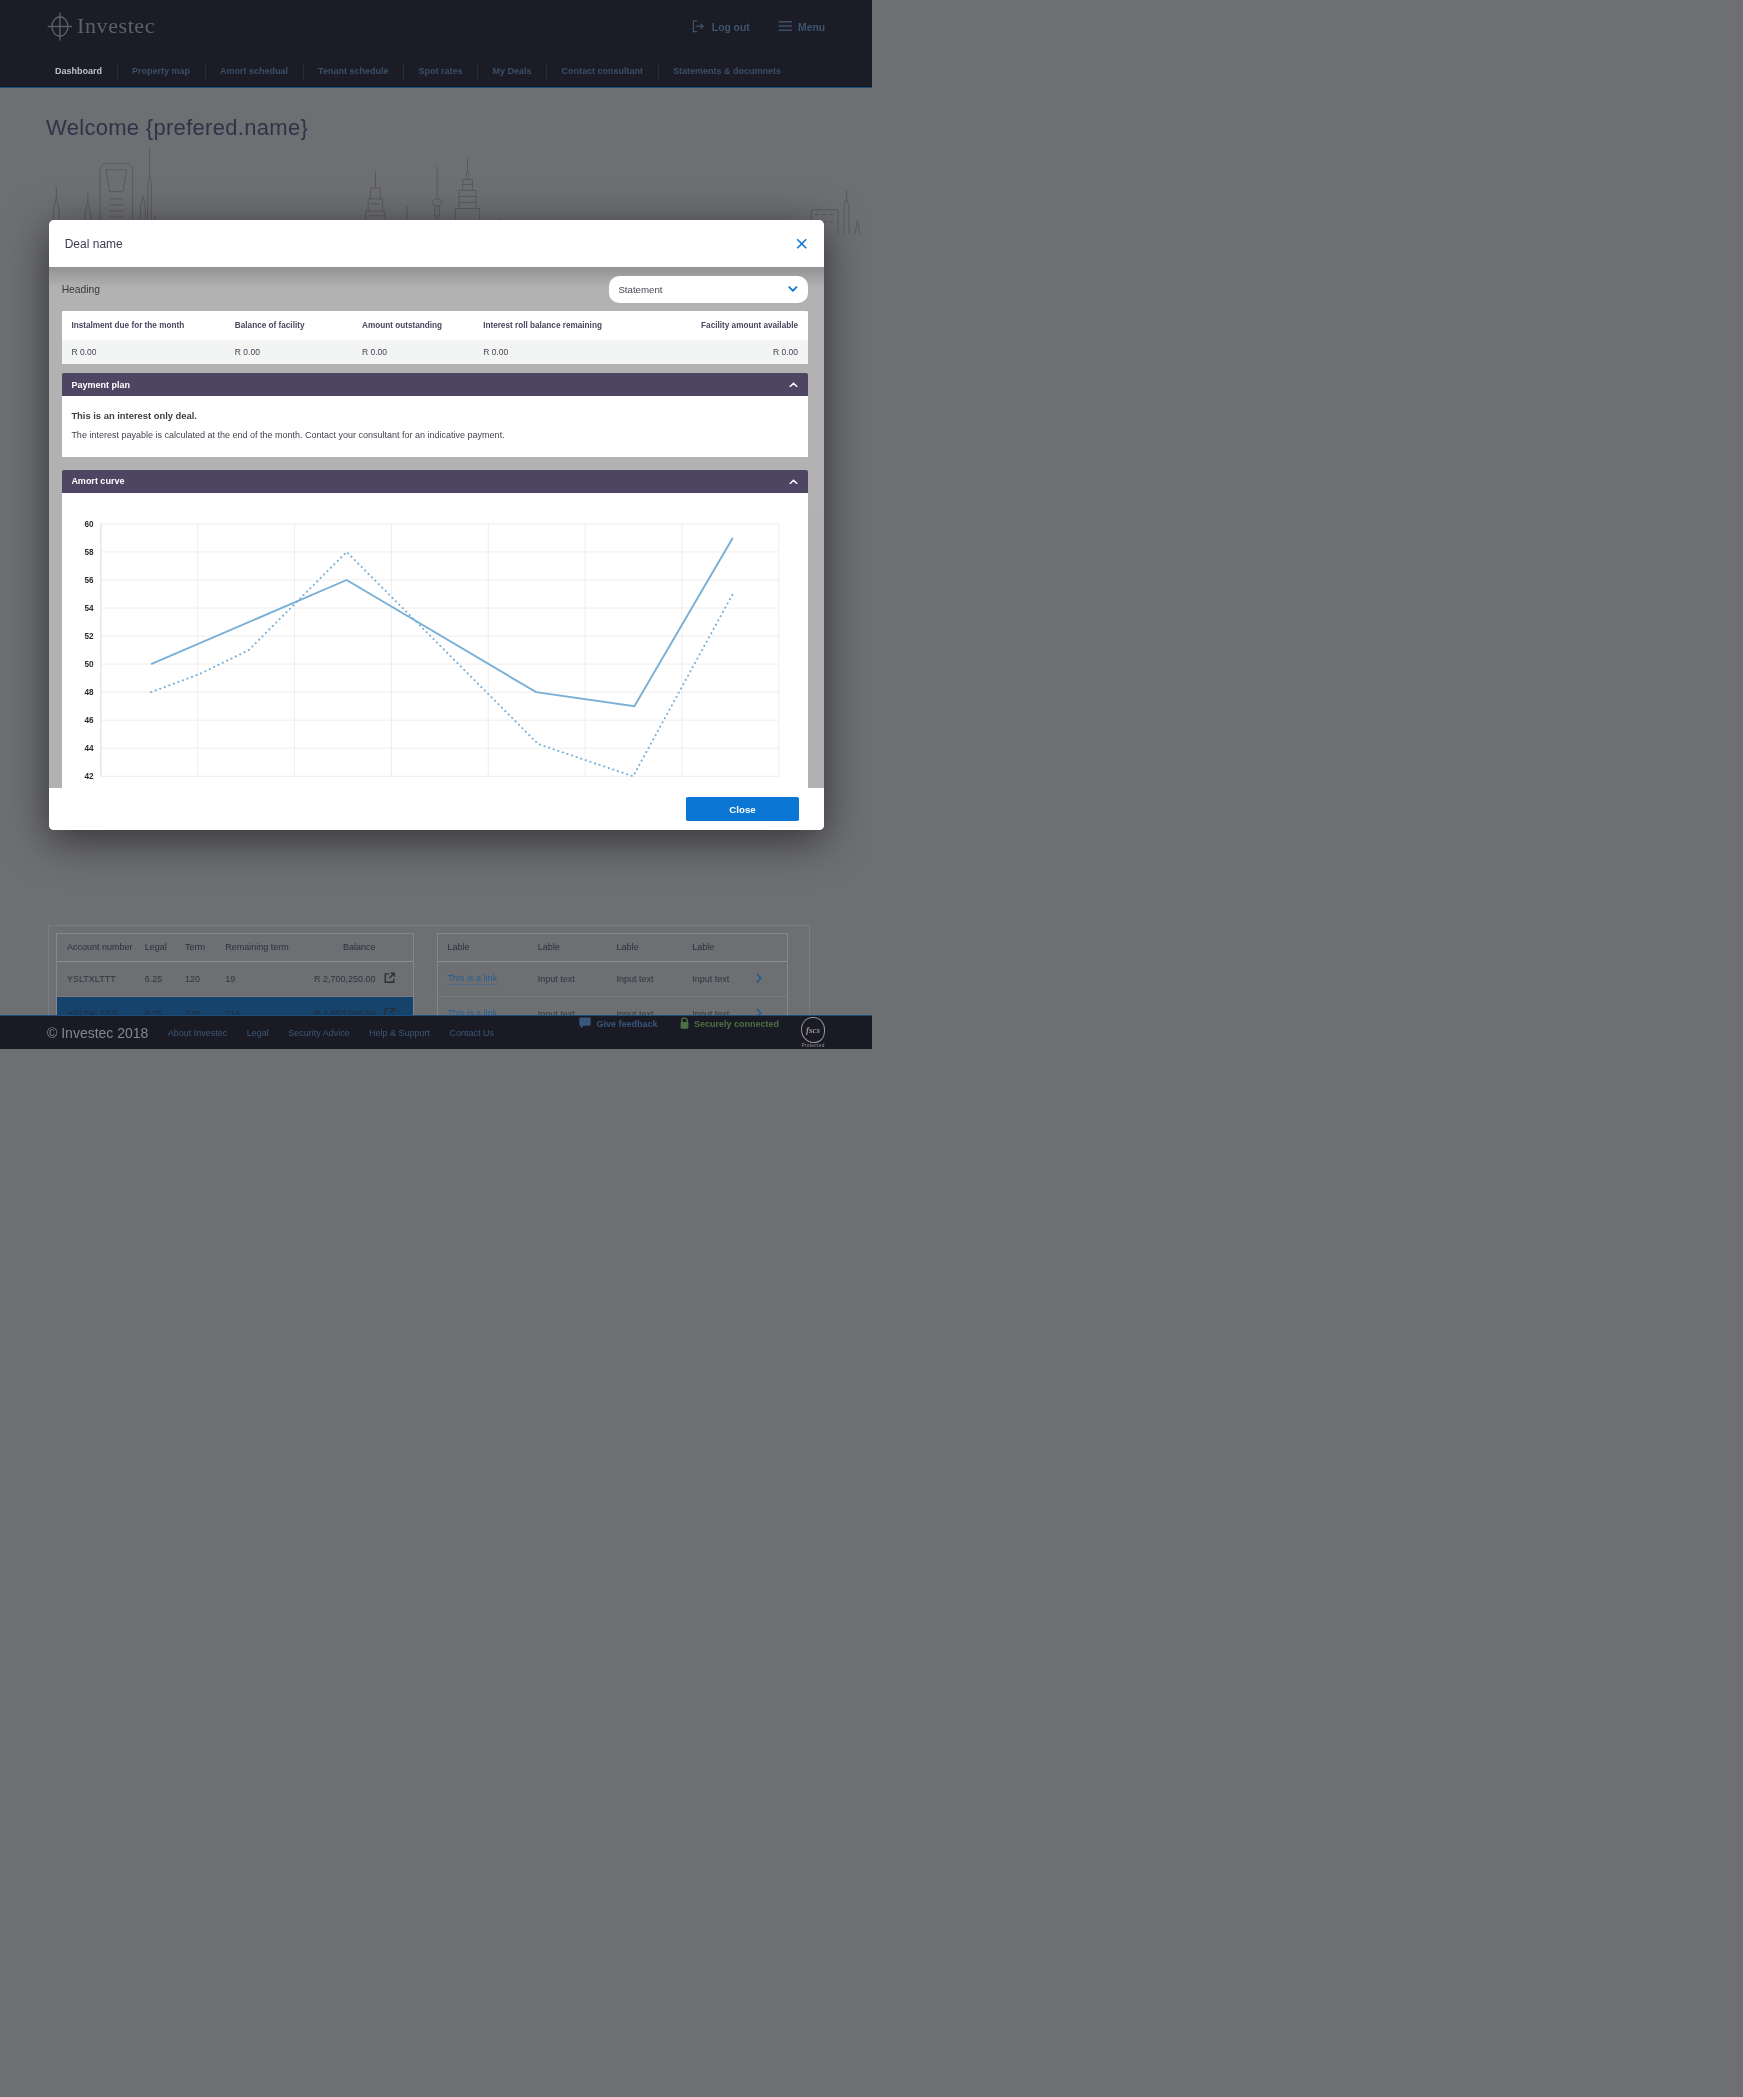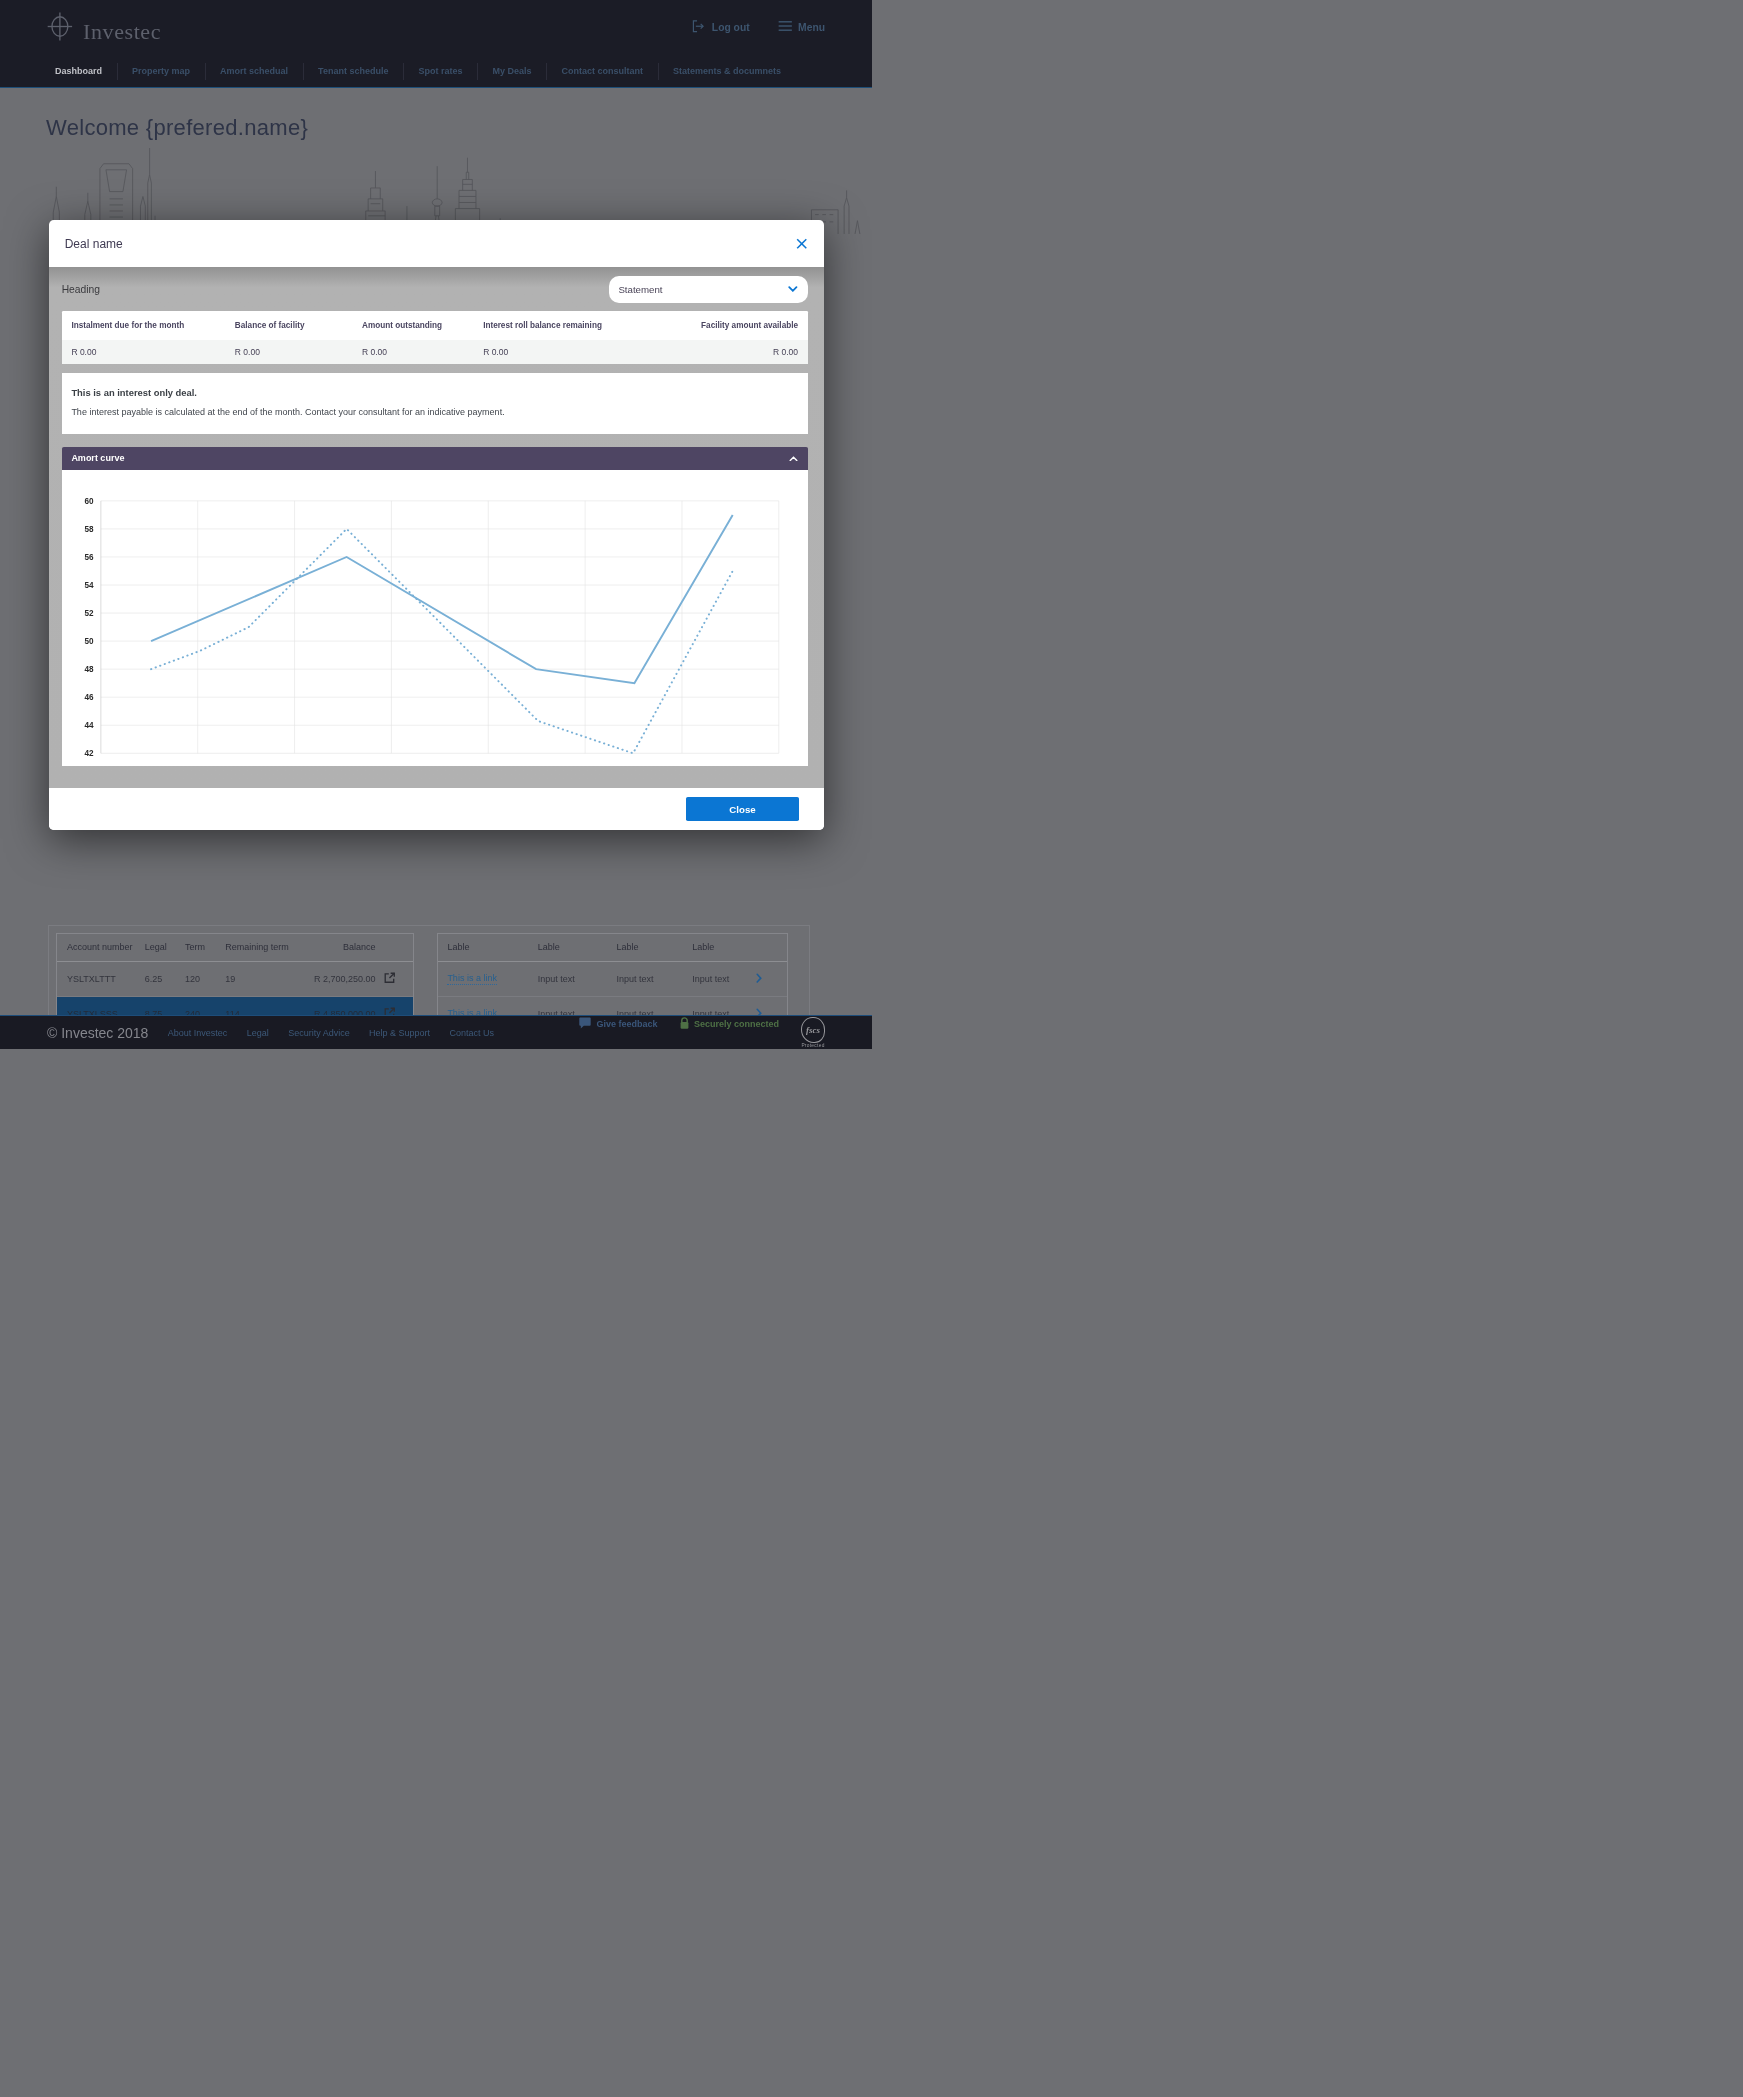--- a/index.html
+++ b/index.html
@@ -4,21 +4,21 @@
 <style>
   * { margin:0; padding:0; box-sizing:border-box; }
   html,body { width:872px; height:1049px; }
   body {
     position:relative; overflow:hidden;
     background:#6e6f73;
     font-family:"Liberation Sans", sans-serif;
   }
   
   .top-header { height:54px; background:#1b1c26; display:flex; align-items:center; padding:0 47px; }
-  .brand { display:flex; align-items:flex-end; gap:9px; }
+  .brand { display:flex; align-items:flex-start; gap:3px; }
   .brand-name { font-family:"Liberation Serif", serif; font-size:22px; color:#5d606c; letter-spacing:0.6px; margin-top:3.6px; }
   .header-actions { margin-left:auto; display:flex; align-items:center; gap:28px; }
   .header-action { display:flex; align-items:center; gap:6px; color:#3d556f; font-size:10.3px; font-weight:700; cursor:pointer; }
   
   .nav { height:34px; background:#1b1c26; border-bottom:1.8px solid #1d4e78; display:flex; align-items:center; padding:0 40px; }
   .nav-item { padding:0 15px; font-size:9px; font-weight:700; color:#3a4f68; cursor:pointer; position:relative; }
   .nav-item + .nav-item::before { content:""; position:absolute; left:0; top:-2.4px; height:17px; width:0.6px; background:#2b2c39; }
   .nav-item.active { color:#bfc0c6; }
   
   .main { position:relative; height:926px; }
@@ -293,20 +293,26 @@
       <div class="stats-vals" id="stats-vals">
           <span>R 0.00</span>
           <span>R 0.00</span>
           <span>R 0.00</span>
           <span>R 0.00</span>
           <span class="cell-right">R 0.00</span>
         </div>
     </div>
 
     <div class="section-card">
+      <div class="section-head">
+        <span>Payment plan</span>
+        <svg width="9" height="5.4" viewBox="0 0 15 9" fill="none" stroke="#ffffff" stroke-width="2.4" stroke-linecap="round">
+          <polyline points="2,7.5 7.5,2 13,7.5"></polyline>
+        </svg>
+      </div>
       <div class="payment-body">
         <div class="payment-bold">This is an interest only deal.</div>
         <div class="payment-text">The interest payable is calculated at the end of the month. Contact your consultant for an indicative payment.</div>
       </div>
     </div>
 
     <div class="section-card amort">
       <div class="section-head">
         <span>Amort curve</span>
         <svg width="9" height="5.4" viewBox="0 0 15 9" fill="none" stroke="#ffffff" stroke-width="2.4" stroke-linecap="round">

